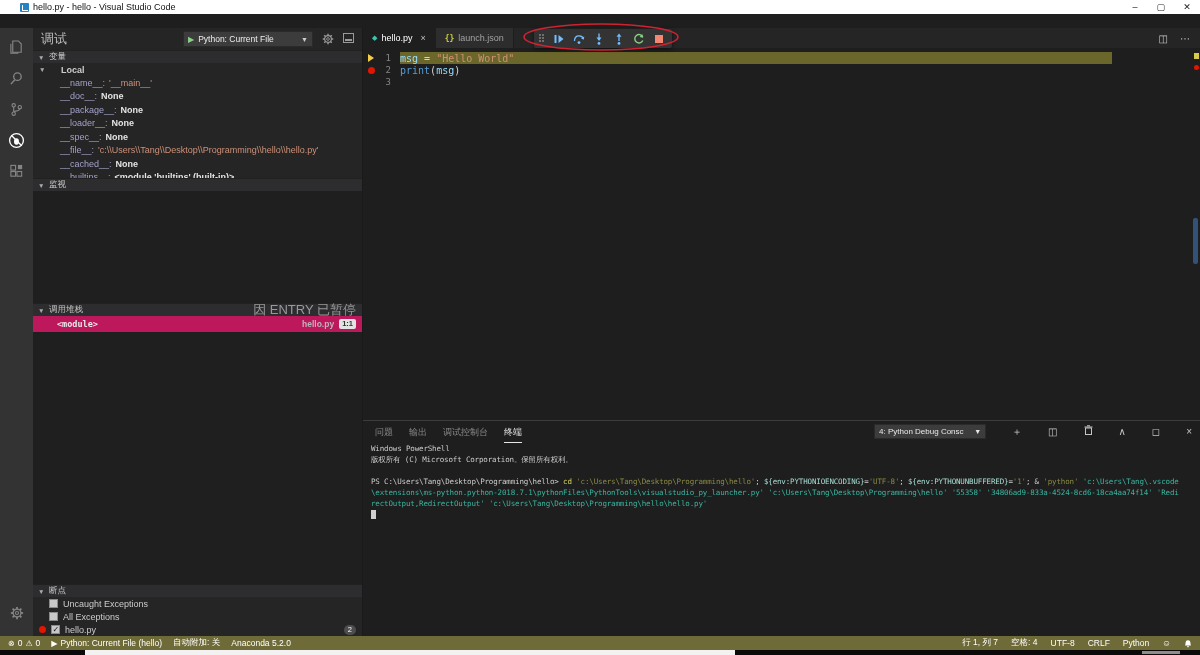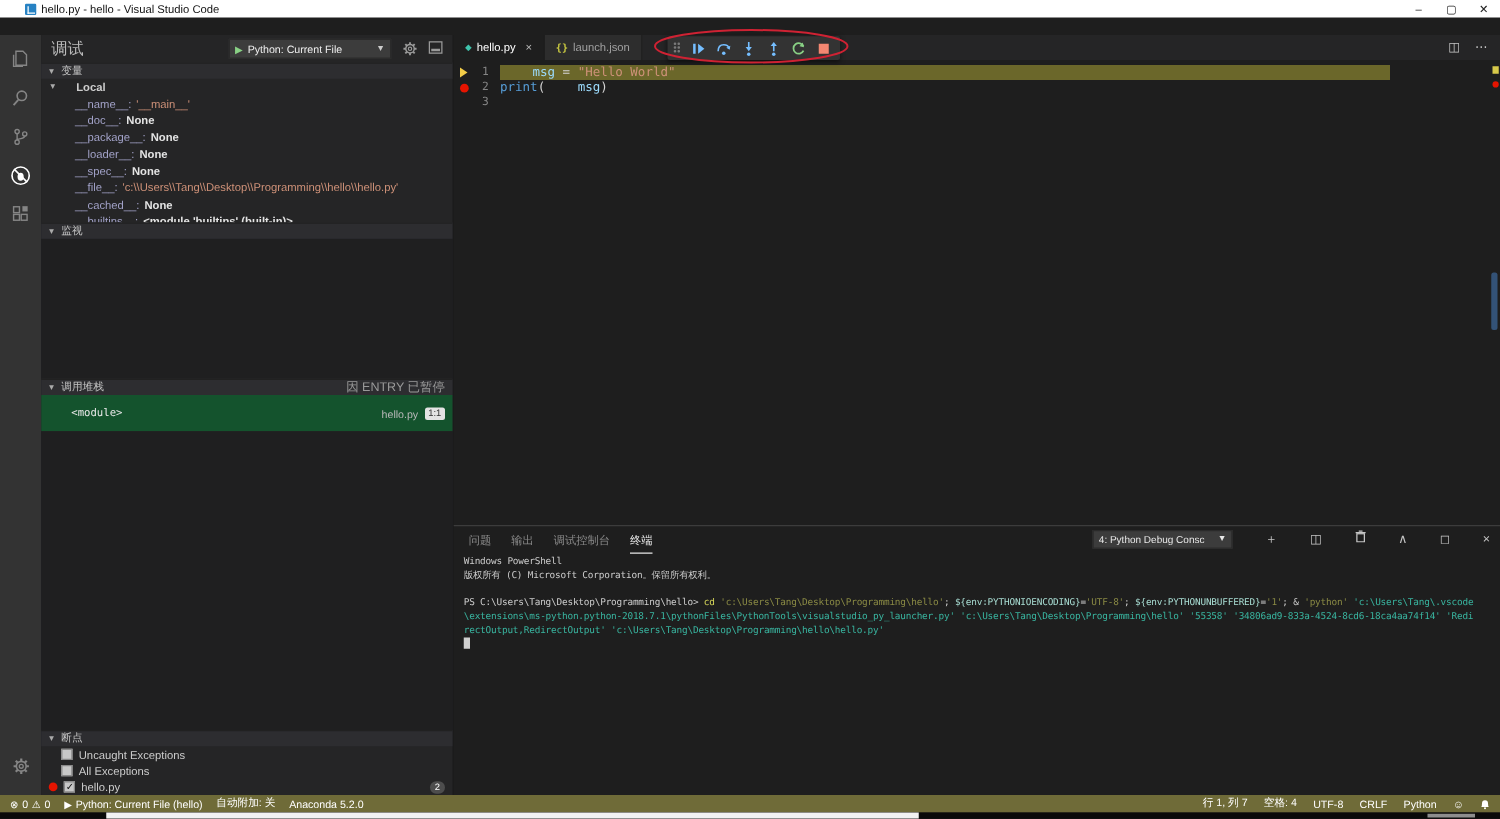--- a/index.html
+++ b/index.html
@@ -38,33 +38,33 @@
   .cfg-dropdown .play { color:#89d185; font-size:8px; }
   .cfg-dropdown .caret { margin-left:auto; font-size:7px; color:#cccccc; }
   .hdr-icon { position:absolute; top:5px; }
   .hdr-icon.gear { left:289px; }
   .hdr-icon.console { left:310px; width:11px; height:10px; border:1px solid #9a9a9a; }
   .hdr-icon.console::after { content:""; position:absolute; left:1px; right:1px; bottom:1px; height:2px; background:#9a9a9a; }
 
   .sec-h { height:13px; background:#2d2d30; display:flex; align-items:center; padding-left:16px; position:relative;
     font-size:8.5px; color:#c5c5c5; border-top:1px solid #212121; flex-shrink:0; }
   .sec-h .tw { position:absolute; left:5px; font-size:6.5px; color:#aaaaaa; }
-  .sec-h .sec-status { margin-left:auto; margin-right:6px; font-size:10px; color:#999999; }
+  .sec-h .sec-status { margin-left:auto; margin-right:6px; font-size:13px; color:#999999; }
 
   .vars-content { height:115px; overflow:hidden; flex-shrink:0; }
   .scope-row { height:13px; display:flex; align-items:center; padding-left:28px; position:relative; font-weight:bold; color:#cccccc; }
   .scope-row .tw { position:absolute; left:6px; font-size:6.5px; color:#aaaaaa; font-weight:normal; }
   .var-row { height:13.5px; display:flex; align-items:center; padding-left:27px; white-space:nowrap; }
   .var-name { color:#a2a2c8; margin-right:4px; }
   .val-str { color:#ce9178; }
   .val-kw { color:#e4e4e4; font-weight:bold; }
 
   .watch-content { height:112px; background:#1f1f20; flex-shrink:0; }
 
-  .module-row { height:29px; background:#14532d; display:flex; align-items:center; padding:0 6px 0 24px; flex-shrink:0; }
+  .module-row { height:16px; background:#be185d; display:flex; align-items:center; padding:0 6px 0 24px; flex-shrink:0;font-weight:bold; }
   .module-name { color:#e8e8e8; font-family:"DejaVu Sans Mono", monospace; font-size:8.5px; }
   .module-file { margin-left:auto; color:#b8b8b8; font-size:8.5px; margin-right:5px; }
   .pos-badge { background:#e3e3e3; color:#333; font-size:7.5px; padding:0 3px; border-radius:2px; line-height:10px; }
   .cs-empty { flex:1; background:#1f1f20; }
 
   .bp-row { height:13px; display:flex; align-items:center; gap:5px; padding-left:16px; color:#cccccc; flex-shrink:0; }
   .bp-row.has-dot { padding-left:6px; }
   .cb { width:9px; height:9px; background:#c8c8c8; border:1px solid #8a8a8a; display:inline-block; position:relative; flex-shrink:0; }
   .cb.checked::after { content:"\2713"; position:absolute; left:0.5px; top:-1.5px; font-size:8px; color:#111; }
   .bp-dot { width:7px; height:7px; border-radius:50%; background:#e51400; display:inline-block; flex-shrink:0; }
@@ -90,21 +90,21 @@
   .dbg-btn { width:17px; height:15px; display:flex; align-items:center; justify-content:center; }
 
   
   .code-area { height:372px; position:relative; overflow:hidden; flex-shrink:0; padding-top:4px; }
   .code-line { position:relative; height:12px; display:flex; align-items:center; font-family:"DejaVu Sans Mono", monospace; font-size:10px; }
   .hl { position:absolute; left:37px; width:712px; top:0; bottom:0; background:#6b672a; }
   .g-icon { width:16px; display:flex; align-items:center; justify-content:center; z-index:1; flex-shrink:0; }
   .exec-arrow { width:0; height:0; border-left:6px solid #f3cd48; border-top:4px solid transparent; border-bottom:4px solid transparent; }
   .g-num { width:12px; text-align:right; color:#858585; font-size:9px; z-index:1; flex-shrink:0; }
   .code-text { margin-left:9px; z-index:1; white-space:pre; }
-  .tok-var { color:#9cdcfe;padding-left:26px; } .tok-str { color:#ce9178; } .tok-fn { color:#569cd6; } .tok-plain { color:#d4d4d4; }
+  .tok-var { color:#9cdcfe; } .tok-str { color:#ce9178; } .tok-fn { color:#569cd6; } .tok-plain { color:#d4d4d4; }
   .ov-ruler-yellow { position:absolute; right:1px; top:5px; width:5px; height:6px; background:#d7c94a; }
   .ov-ruler-red { position:absolute; right:1px; top:17px; width:5px; height:5px; background:#e51400; border-radius:50%; }
   .scroll-thumb { position:absolute; right:2px; top:170px; width:5px; height:46px; background:#3f6fa8; opacity:0.65; border-radius:2px; }
 
   
   .panel { flex:1; border-top:1px solid #3c3c3c; position:relative; background:#1e1e1e; }
   .panel-tabs { height:22px; display:flex; align-items:center; gap:16px; padding-left:12px; font-size:9px; }
   .ptab { color:#8a8a8a; line-height:20px;text-align:right; }
   .ptab.active { color:#e7e7e7; border-bottom:1px solid #e7e7e7; }
   .panel-actions { position:absolute; right:8px; top:3px; display:flex; align-items:center; gap:26px; color:#c5c5c5; }

